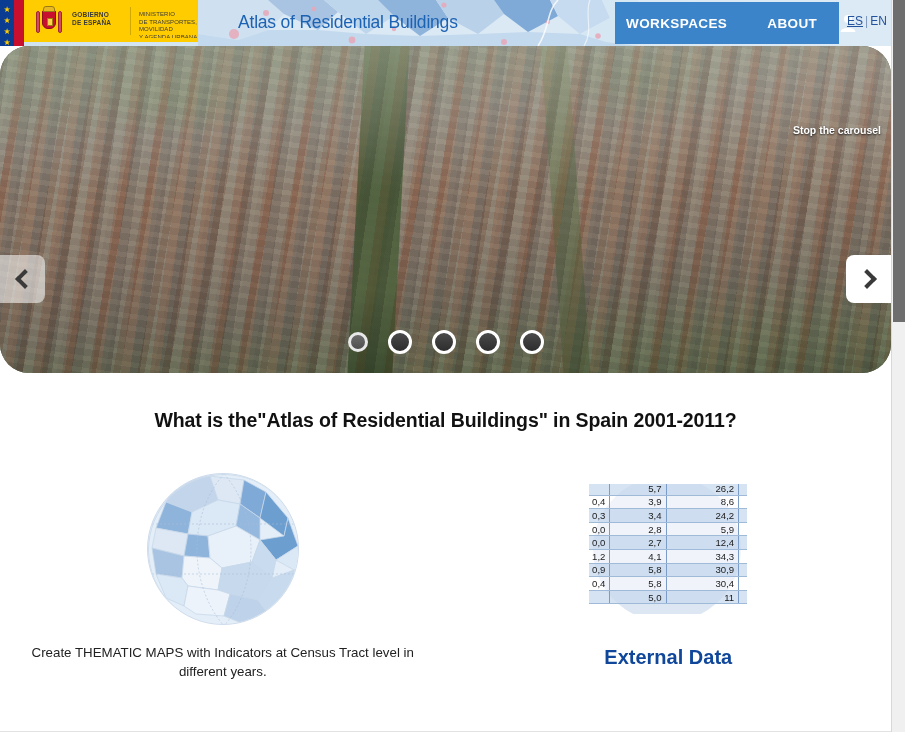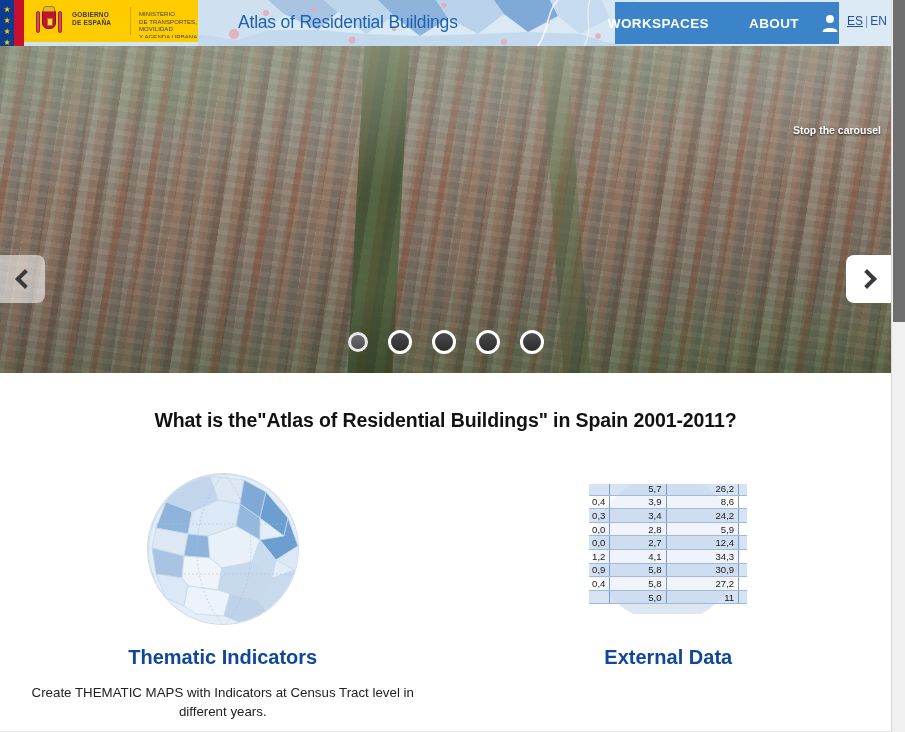--- a/index.html
+++ b/index.html
@@ -151,21 +151,20 @@
   }
 
   .nav-box {
     position: absolute;
     top: 2px; left: 615px;
     width: 224px; height: 42px;
     background: #3b84c9;
     display: flex;
     align-items: center;
     z-index: 6;
-    justify-content: flex-end;
   }
   .nav-item {
     color: #ffffff;
     font-size: 13.5px;
     font-weight: bold;
     letter-spacing: 0.4px;
     cursor: pointer;
     white-space: nowrap;
   }
   .nav-workspaces { margin-left: 11px; }
@@ -188,20 +187,21 @@
   .lang .sep { color: #7a94b8; padding: 0 2px; }
   .lang .en { cursor: pointer; }
 
   
   .carousel {
     position: relative;
     width: 891px;
     height: 327px;
     overflow: hidden;
     background: #4a5a3d;
+    border-radius: 29px;
   }
   .photo {
     position: absolute;
     inset: 0;
     background:
       radial-gradient(ellipse 120px 60px at 20% 15%, rgba(130,150,110,.55), transparent 70%),
       radial-gradient(ellipse 140px 70px at 72% 10%, rgba(120,140,100,.5), transparent 70%),
       linear-gradient(175deg, #7d8a6b 0%, #8b8f79 12%, #9a9184 26%, #a08f7e 42%, #9c8c7c 58%, #8e8876 74%, #7e8a68 90%, #6e7f5c 100%);
     filter: saturate(0.85);
   }
@@ -538,21 +538,20 @@
                 <g stroke="#a7bed6" stroke-width="0.6" fill="none" stroke-dasharray="2,2" opacity="0.9">
                   <path d="M76,0 C40,40 40,110 76,152"></path>
                   <path d="M76,0 C112,40 112,110 76,152"></path>
                   <path d="M4,50 L148,50"></path>
                   <path d="M0,100 L152,100"></path>
                 </g>
                 <circle cx="76" cy="76" r="75.5" fill="none" stroke="#cddcec" stroke-width="1"></circle>
               </svg>
             </div>
           </div>
-          <div class="card-title">Thematic Indicators</div>
           <div class="card-desc">Create THEMATIC MAPS with Indicators at Census Tract level in different years.</div>
         </div>
 
         <div class="card">
           <div class="card-figure">
             <div class="sheet-wrap">
               <div class="sheet-circle"></div>
               <table class="sheet-table">
                 <tbody>
                     <tr>
@@ -599,21 +598,21 @@
                     </tr>
                     <tr>
                       <td>0,9</td>
                       <td>5,8</td>
                       <td>30,9</td>
                       <td>6</td>
                     </tr>
                     <tr>
                       <td>0,4</td>
                       <td>5,8</td>
-                      <td>27,2</td>
+                      <td>30,4</td>
                       <td></td>
                     </tr>
                     <tr>
                       <td></td>
                       <td>5,0</td>
                       <td>11</td>
                       <td></td>
                     </tr>
                   </tbody>
               </table>

